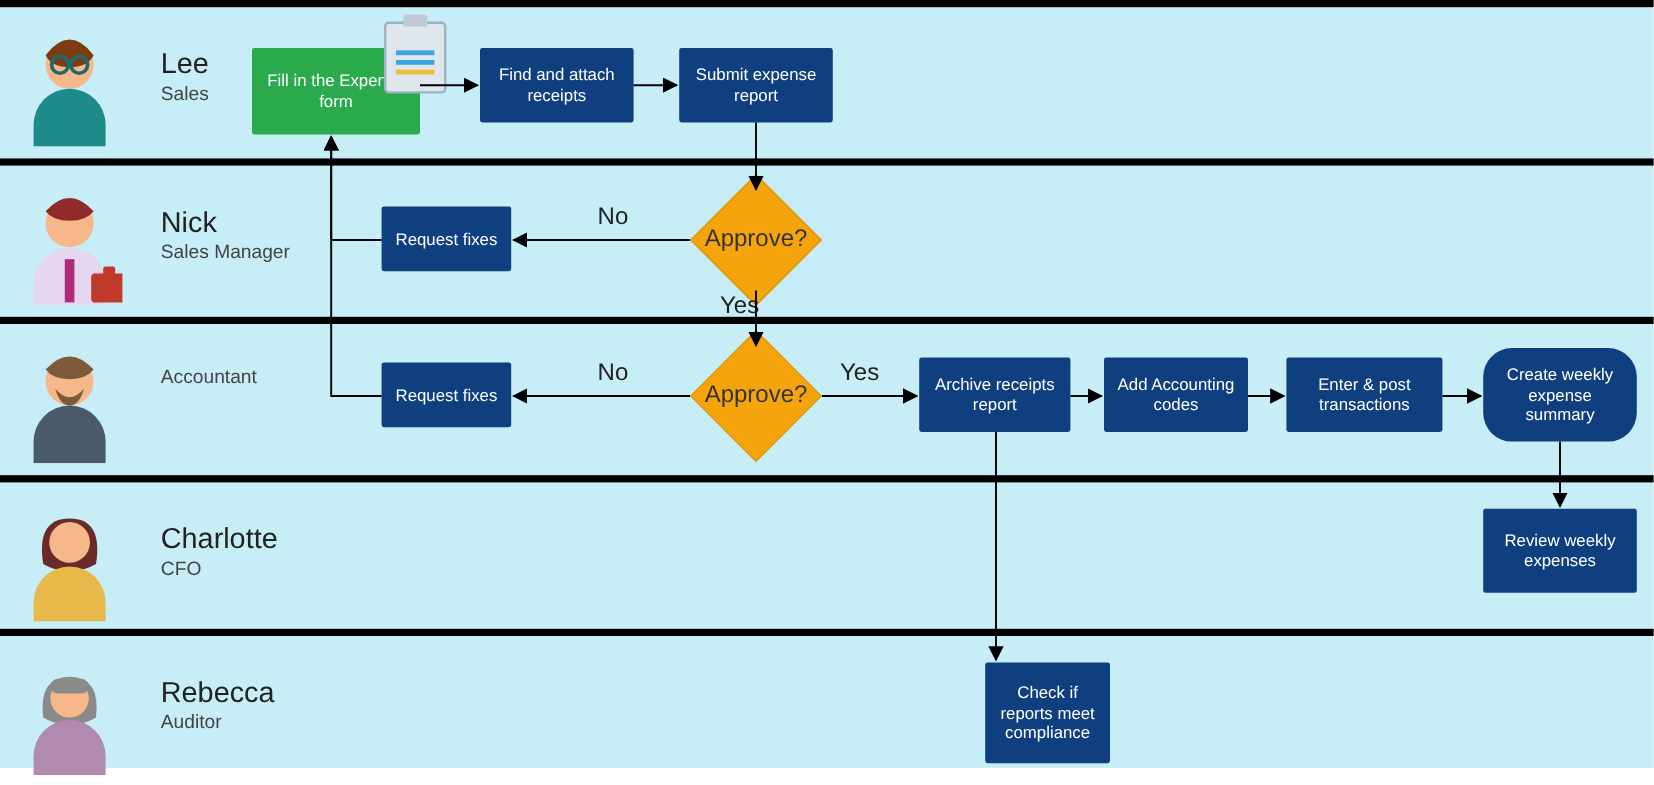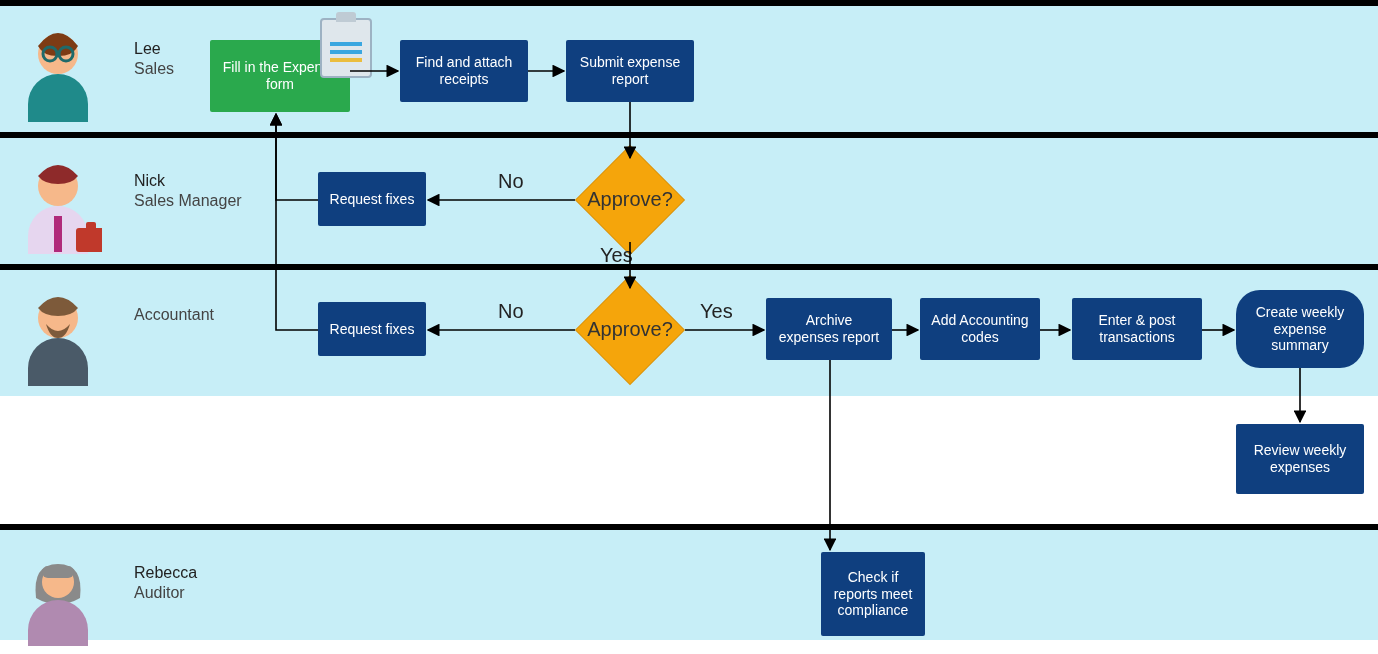--- a/index.html
+++ b/index.html
@@ -45,21 +45,21 @@
     width: 110px;
     text-align: left;
   }
   .persona-label {
     position: absolute;
     left: 134px;
     top: 34px;
     width: 140px;
   }
   .persona-name {
-    font-size: 16px;
+    font-size: 24px;
     font-weight: 400;
     color: #222;
   }
   .persona-role {
     font-size: 16px;
     color: #444;
     margin-top: 2px;
   }
 
   .node {
@@ -188,20 +188,33 @@
         <path d="M24 18 q20 -22 40 0 q-6 8 -20 8 q-14 0 -20 -8" fill="#7d5a3a"></path>
         <path d="M32 34 q12 14 24 0 q-4 14 -12 14 q-8 0 -12 -14" fill="#7d5a3a"></path>
         <path d="M14 96 v-18 a30 30 0 0 1 60 0 v18 z" fill="#4a5a68"></path>
       </svg>
     </div>
     <div class="persona-label">
       <div class="persona-role">Accountant</div>
     </div>
   </div>
 
+  <div class="lane lane-4">
+    <div class="persona">
+      <svg width="88" height="96" viewBox="0 0 88 96">
+        <path d="M22 48 q-6 -38 22 -38 q28 0 22 38 q-10 6 -22 6 q-12 0 -22 -6" fill="#6a2a2a"></path>
+        <circle cx="44" cy="30" r="17" fill="#f6b88a"></circle>
+        <path d="M14 96 v-16 a30 30 0 0 1 60 0 v16 z" fill="#e6b94a"></path>
+      </svg>
+    </div>
+    <div class="persona-label">
+      <div class="persona-name">Charlotte</div>
+      <div class="persona-role">CFO</div>
+    </div>
+  </div>
 
   <div class="lane lane-5">
     <div class="persona">
       <svg width="88" height="96" viewBox="0 0 88 96">
         <path d="M22 48 q-4 -34 22 -34 q26 0 22 34 q-10 6 -22 6 q-12 0 -22 -6" fill="#8a8a8a"></path>
         <circle cx="44" cy="32" r="16" fill="#f6b88a"></circle>
         <rect x="28" y="16" width="32" height="12" rx="6" fill="#8a8a8a"></rect>
         <path d="M14 96 v-16 a30 30 0 0 1 60 0 v16 z" fill="#b08ab0"></path>
       </svg>
     </div>
@@ -244,21 +257,21 @@
   <div class="diamond-wrap" style="left:630px; top:330px;">
     <div class="diamond">
       <div class="shape"></div>
       <div class="label">Approve?</div>
     </div>
   </div>
   <span class="edge-label" style="left:498px; top:300px;">No</span>
   <span class="edge-label" style="left:700px; top:300px;">Yes</span>
 
   <div class="node blue" style="left:766px; top:298px; width:126px; height:62px;">
-    <span>Archive expenses report</span>
+    <span>Archive receipts report</span>
   </div>
   <div class="node blue" style="left:920px; top:298px; width:120px; height:62px;">
     <span>Add Accounting codes</span>
   </div>
   <div class="node blue" style="left:1072px; top:298px; width:130px; height:62px;">
     <span>Enter &amp; post transactions</span>
   </div>
   <div class="node blue" style="left:1236px; top:290px; width:128px; height:78px;border-radius:24px;">
     <span>Create weekly expense summary</span>
   </div>

